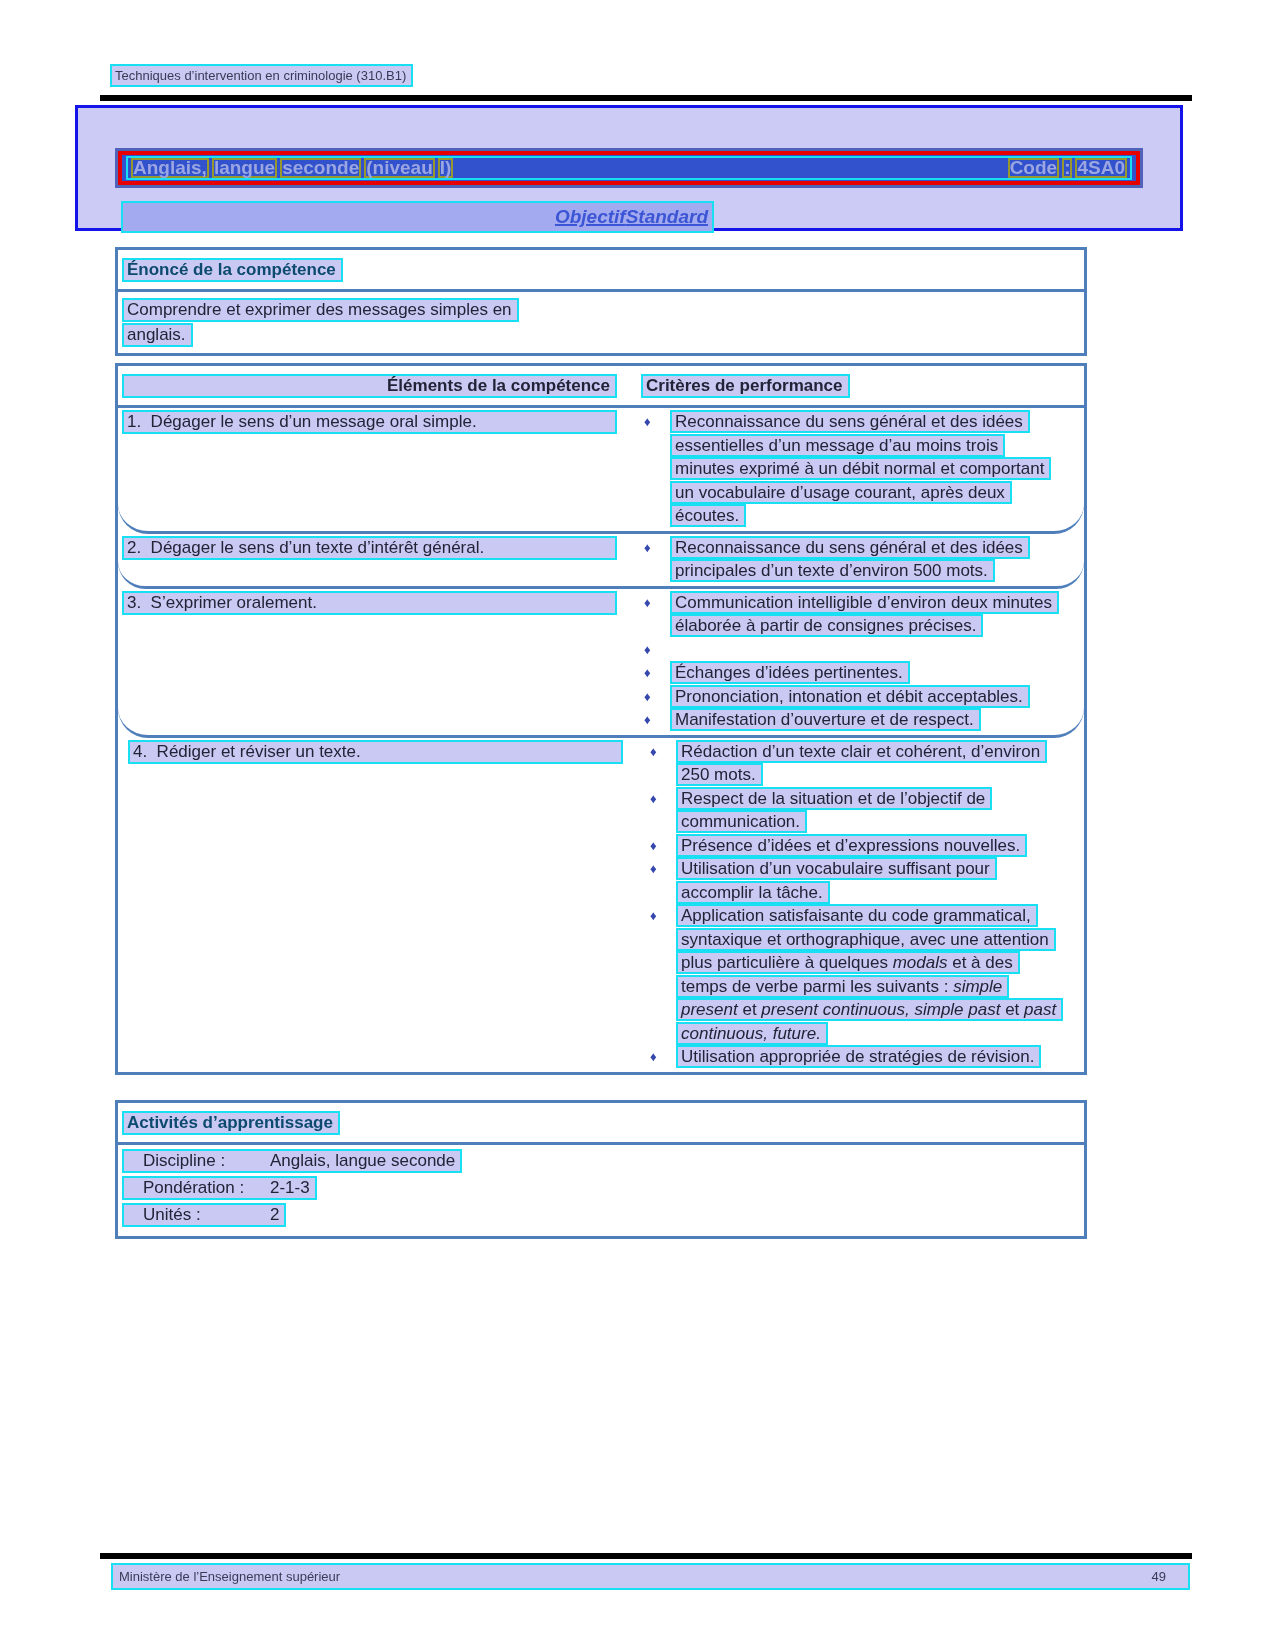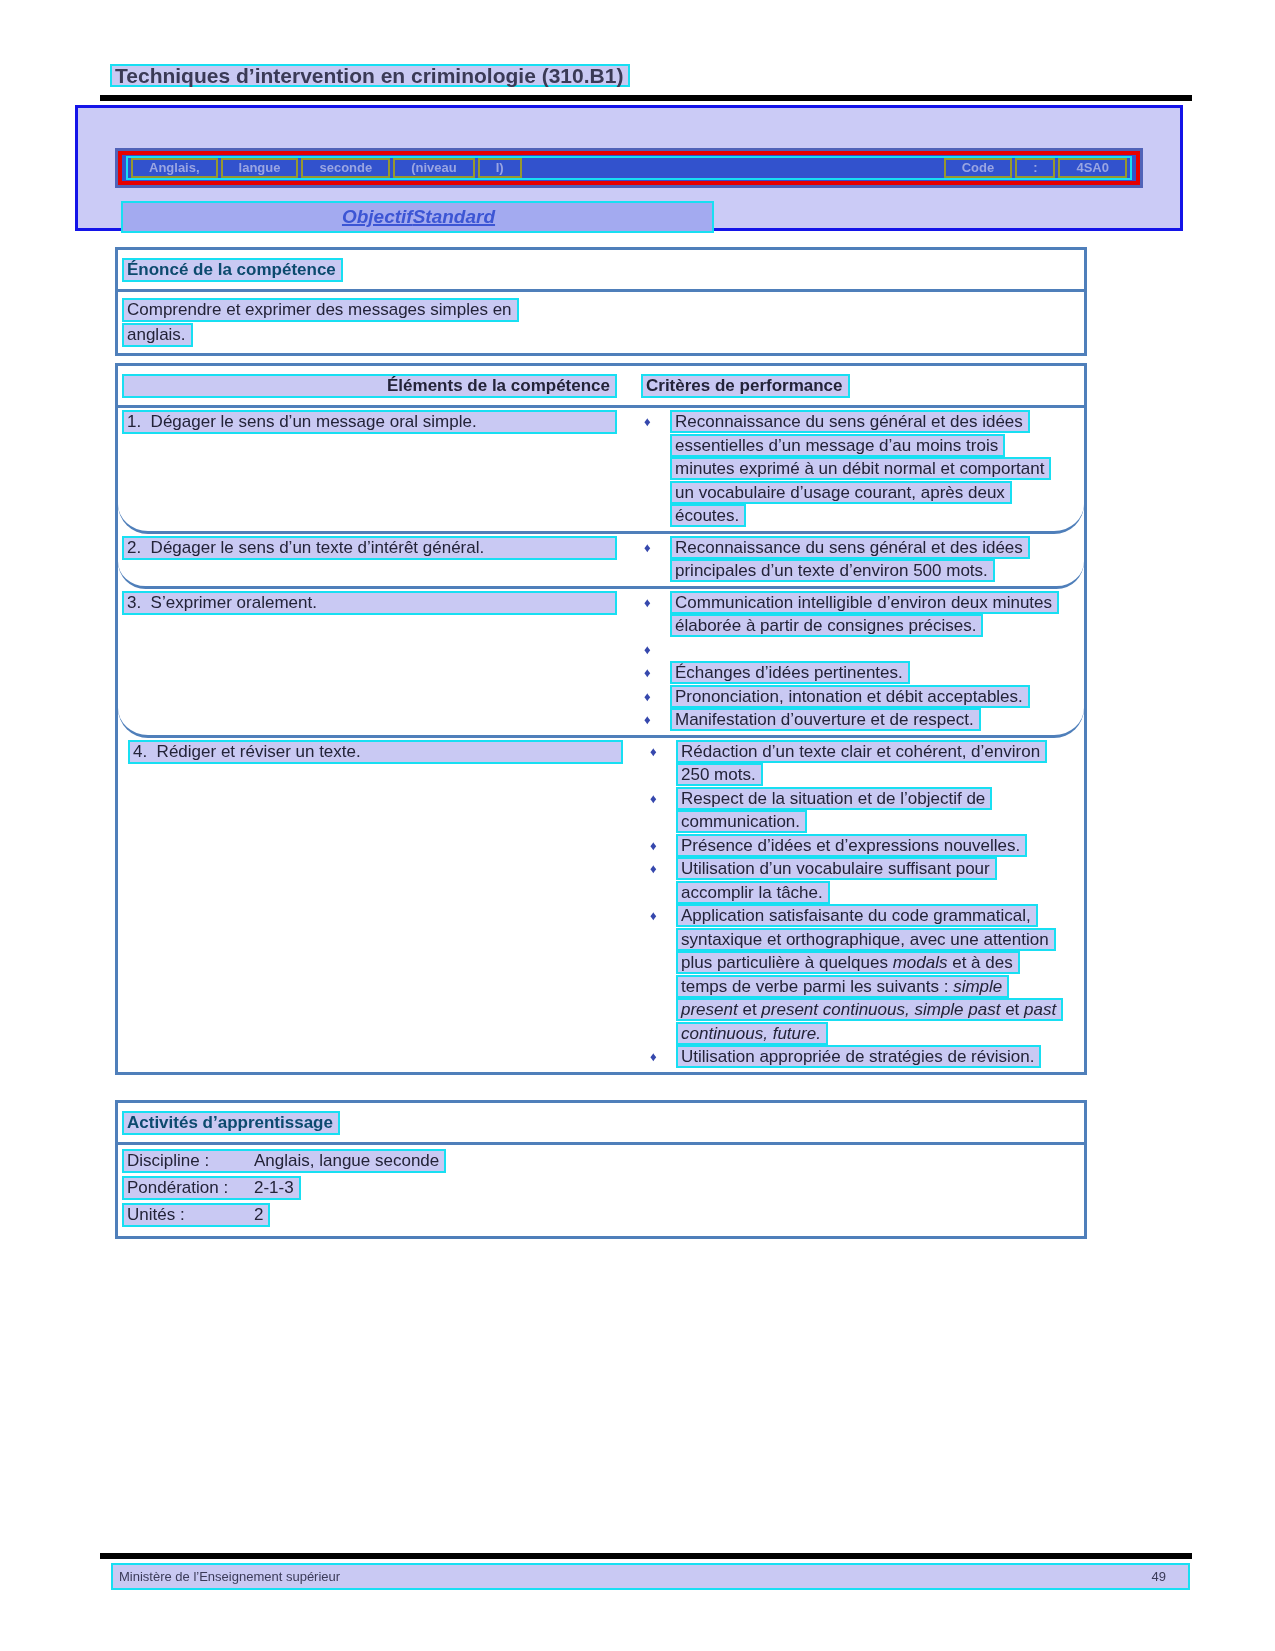--- a/index.html
+++ b/index.html
@@ -5,43 +5,43 @@
   html,body{margin:0;padding:0;background:#ffffff;}
   .page{position:relative;width:1275px;height:1651px;background:#ffffff;overflow:hidden;
         font-family:"Liberation Sans","DejaVu Sans",sans-serif;color:#232338;}
 
   
   .hl{display:inline-block;background:#c9c9f3;border:2px solid #18dff2;
       padding:0 5px 0 3px;line-height:20px;font-size:17px;white-space:nowrap;vertical-align:top;}
 
   
   .doc-header{position:absolute;left:110px;top:64px;}
-  .doc-header .hl{font-size:21px;font-weight:bold;color:#3a3a56;line-height:19px;}
+  .doc-header .hl{font-size:13px;font-weight:normal;color:#3a3a56;line-height:19px;}
   .rule{position:absolute;left:100px;width:1092px;height:6px;background:#000000;}
   .rule-top{top:95px;}
   .rule-bottom{top:1553px;}
 
   
   .panel{position:absolute;left:75px;top:105px;width:1108px;height:126px;box-sizing:border-box;
          background:#cbcbf6;border:3px solid #1414e8;}
 
   
   .banner{position:absolute;left:37px;top:40px;width:1028px;height:40px;box-sizing:border-box;
           background:#5163b8;padding:3px;}
   .banner-red{position:relative;width:100%;height:100%;box-sizing:border-box;
               border:4px solid #e60000;background:#3252cd;}
   .line-box{position:absolute;left:4px;right:4px;top:1px;bottom:1px;border:2px solid #18dff2;
             display:flex;justify-content:space-between;align-items:center;padding:0 3px;}
   .wgroup{display:flex;align-items:center;gap:3px;}
-  .word{display:inline-block;border:2px solid #97982e;padding:1px 16px;line-height:14px;
-        font-size:13px;font-weight:bold;color:#9aa5e2;white-space:nowrap;}
+  .word{display:inline-block;border:2px solid #97982e;padding:1px 0;line-height:14px;
+        font-size:19px;font-weight:bold;color:#9aa5e2;white-space:nowrap;}
 
   
   .obj-std{position:absolute;left:43px;top:93px;width:593px;height:32px;box-sizing:border-box;
-           background:#a3aaf0;border:2px solid #18dff2;display:flex;justify-content:center;
+           background:#a3aaf0;border:2px solid #18dff2;display:flex;justify-content:flex-end;
            align-items:center;padding:0 4px 0 6px;}
   .obj-std span{font-size:19px;font-weight:bold;font-style:italic;color:#3c55d4;
                 text-decoration:underline;text-decoration-thickness:2px;}
 
   
   .tbl{position:absolute;left:115px;width:972px;box-sizing:border-box;
        border:3px solid #4f7fba;background:#ffffff;}
   .tbl-enonce{top:247px;}
   .tbl-elements{top:363px;}
   .tbl-activites{top:1100px;}
@@ -60,21 +60,21 @@
   .el-col2{flex:1;}
   .crit{display:flex;}
   .bullet{width:26px;flex:none;padding-left:3px;color:#3648ad;font-size:13px;line-height:23.5px;}
   .cline{height:23.5px;white-space:nowrap;}
   .cline .hl{line-height:19px;}
   .col1-line{height:23.5px;}
 
   .act-body{padding:4px 0 6px 4px;}
   .aline{height:27px;}
   .aline .hl{line-height:20px;}
-  .albl{display:inline-block;width:127px;}
+  .albl{display:inline-block;width:127px;margin-left:16px;}
 
   
   .footer-bar{position:absolute;left:111px;top:1563px;width:1079px;height:27px;box-sizing:border-box;
               background:#c9c9f3;border:2px solid #18dff2;display:flex;justify-content:space-between;
               align-items:center;padding:0 22px 0 6px;font-size:13px;color:#3b3b58;}
   i{font-style:italic;}
 </style>
 </head>
 <body>
 

